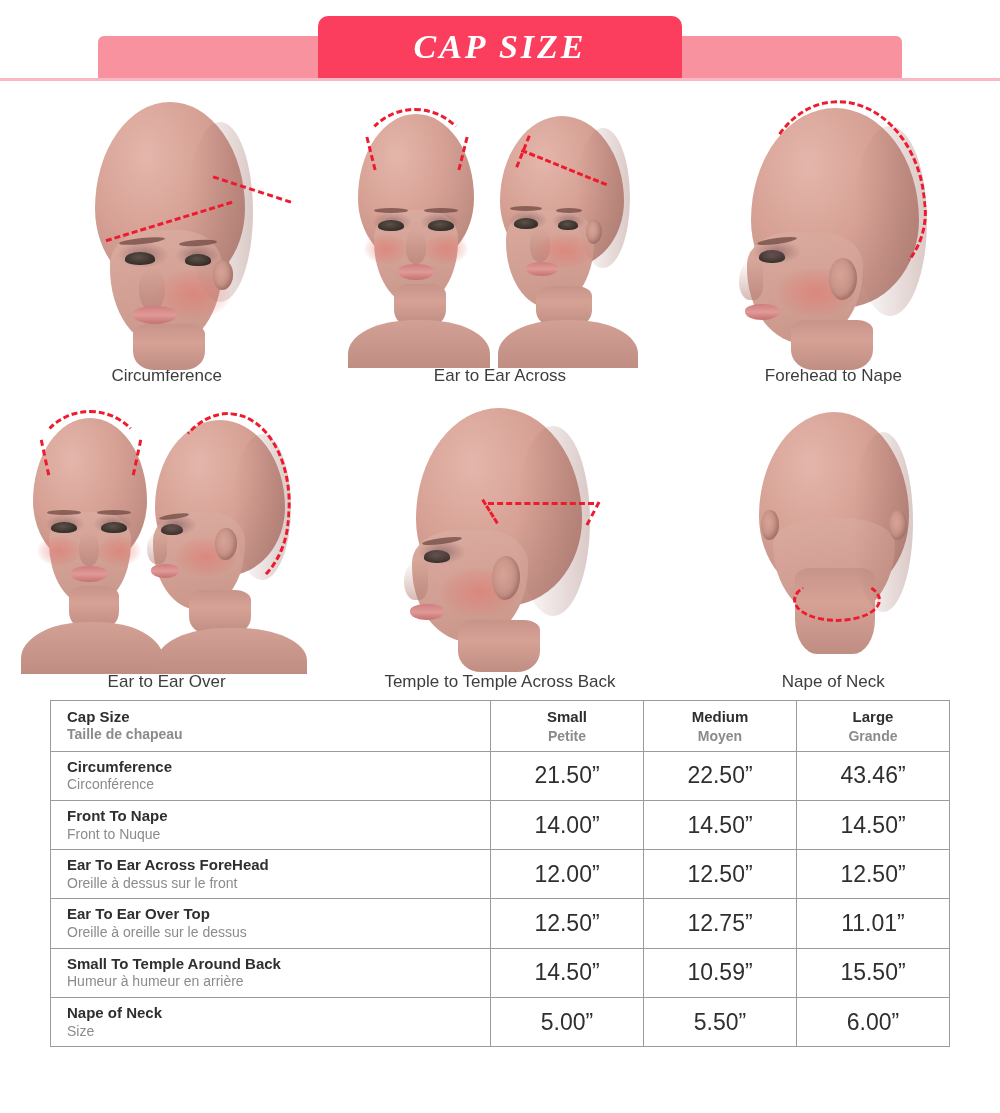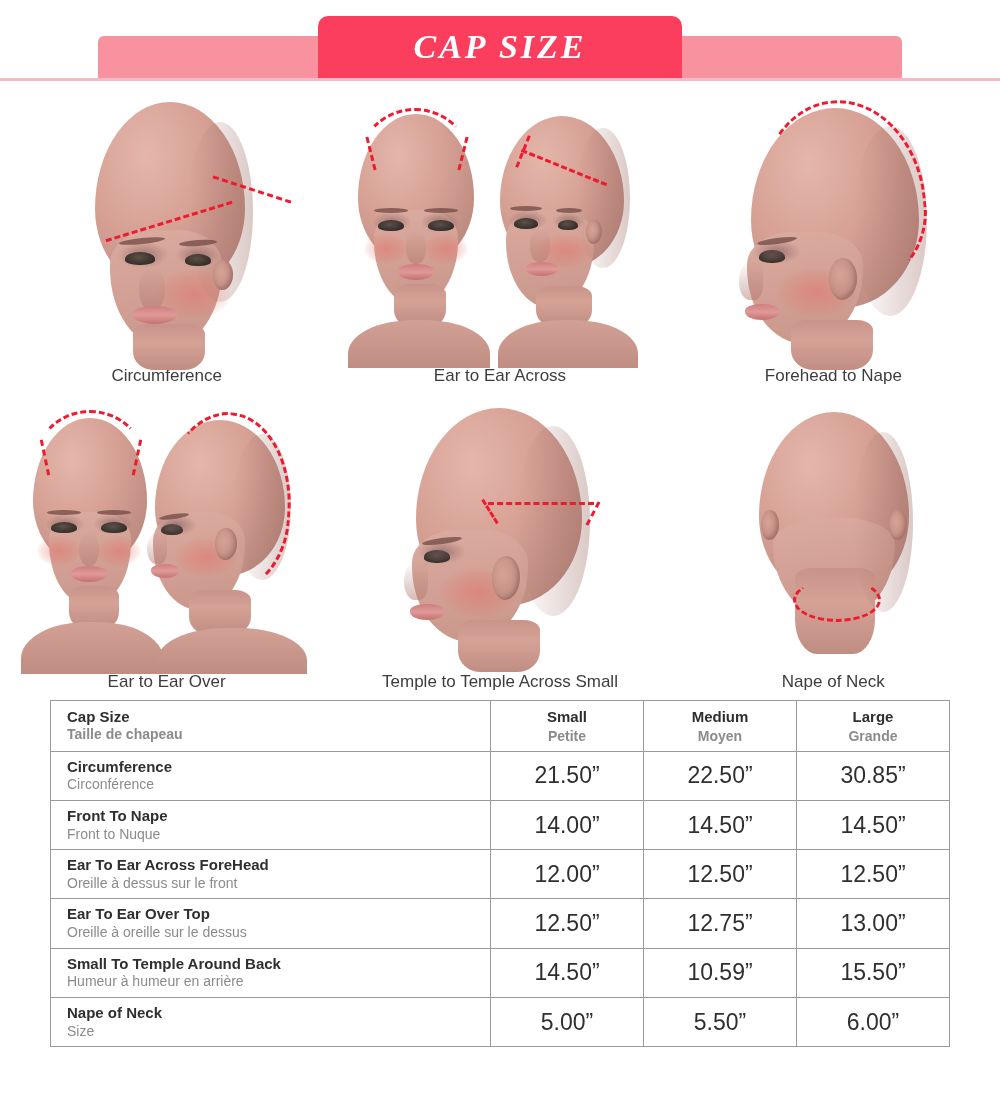--- a/index.html
+++ b/index.html
@@ -390,21 +390,21 @@
           <div class="eye" style="left:84px; top:152px; width:26px; height:13px;"></div>
           <div class="eyeshadow" style="left:78px; top:142px; width:48px; height:24px;"></div>
           <div class="nose" style="left:64px; top:162px; width:24px; height:40px; border-radius:60% 10% 40% 50%;"></div>
           <div class="cheek" style="left:100px; top:170px; width:78px; height:48px;"></div>
           <div class="lips" style="left:70px; top:206px; width:34px; height:16px;"></div>
           <div class="ear" style="left:152px; top:158px; width:28px; height:44px;"></div>
           <div class="dash" style="left:148px; top:104px; width:106px;"></div>
           <div class="dash" style="left:136px; top:112px; width:28px; transform:rotate(58deg);"></div>
           <div class="dash" style="left:240px; top:114px; width:26px; transform:rotate(-62deg);"></div>
         </div>
-        <div class="fig-caption">Temple to Temple Across Small</div>
+        <div class="fig-caption">Temple to Temple Across Back</div>
       </div>
 
       <div class="fig-cell">
         <div class="fig-art">
           <div class="head skull" style="left:86px; top:14px; width:150px; height:186px;"></div>
           <div class="jaw" style="left:100px; top:120px; width:122px; height:100px; border-radius:42% 42% 46% 46% / 26% 26% 74% 74%;"></div>
           <div class="neck" style="left:122px; top:170px; width:80px; height:86px;"></div>
           <div class="shade" style="left:180px; top:34px; width:60px; height:180px;"></div>
           <div class="ear" style="left:88px; top:112px; width:18px; height:30px;"></div>
           <div class="ear" style="left:216px; top:112px; width:18px; height:30px;"></div>
@@ -440,21 +440,21 @@
         </tr>
       </thead>
       <tbody>
         <tr>
           <td class="lbl-cell">
             <span class="lbl-en">Circumference</span>
             <span class="lbl-fr">Circonférence</span>
           </td>
           <td class="val-cell">21.50”</td>
           <td class="val-cell">22.50”</td>
-          <td class="val-cell">30.85”</td>
+          <td class="val-cell">43.46”</td>
         </tr>
         <tr>
           <td class="lbl-cell">
             <span class="lbl-en">Front To Nape</span>
             <span class="lbl-fr">Front to Nuque</span>
           </td>
           <td class="val-cell">14.00”</td>
           <td class="val-cell">14.50”</td>
           <td class="val-cell">14.50”</td>
         </tr>
@@ -467,21 +467,21 @@
           <td class="val-cell">12.50”</td>
           <td class="val-cell">12.50”</td>
         </tr>
         <tr>
           <td class="lbl-cell">
             <span class="lbl-en">Ear To Ear Over Top</span>
             <span class="lbl-fr">Oreille à oreille sur le dessus</span>
           </td>
           <td class="val-cell">12.50”</td>
           <td class="val-cell">12.75”</td>
-          <td class="val-cell">13.00”</td>
+          <td class="val-cell">11.01”</td>
         </tr>
         <tr>
           <td class="lbl-cell">
             <span class="lbl-en">Small To Temple Around Back</span>
             <span class="lbl-fr">Humeur à humeur en arrière</span>
           </td>
           <td class="val-cell">14.50”</td>
           <td class="val-cell">10.59”</td>
           <td class="val-cell">15.50”</td>
         </tr>

